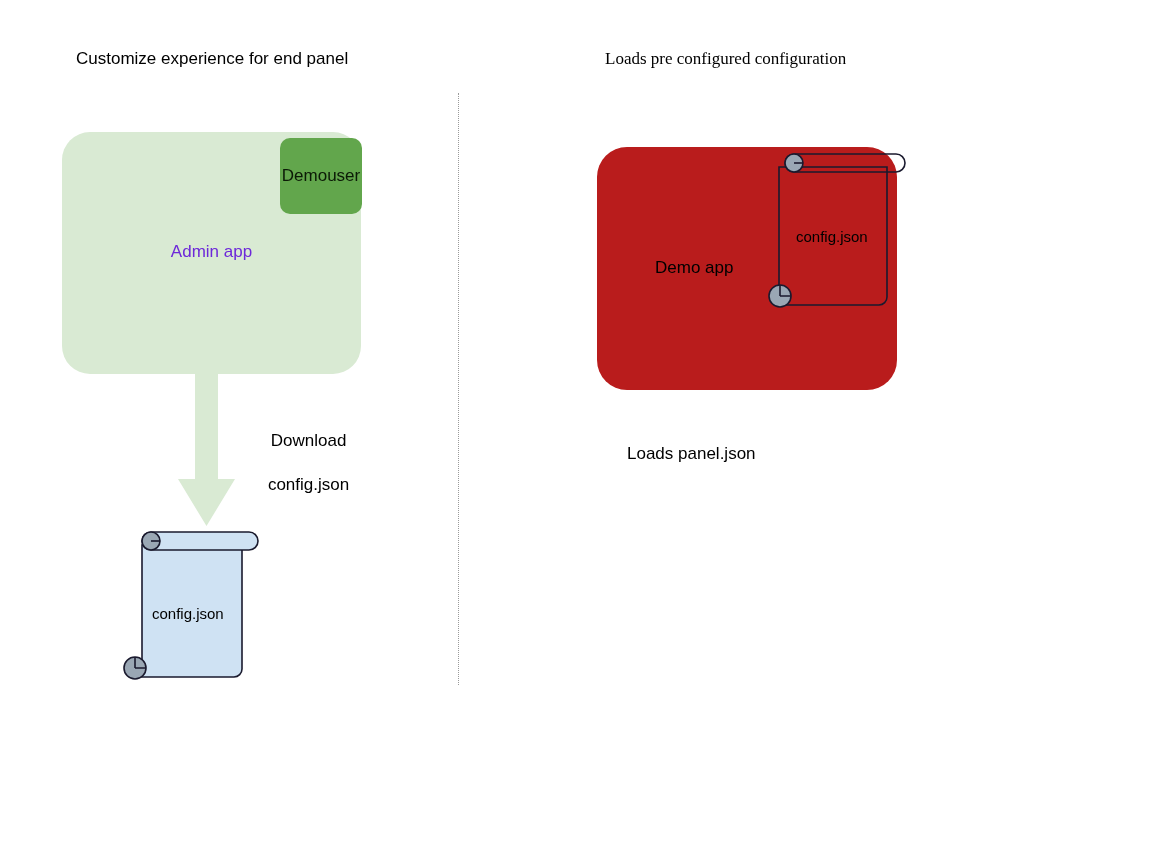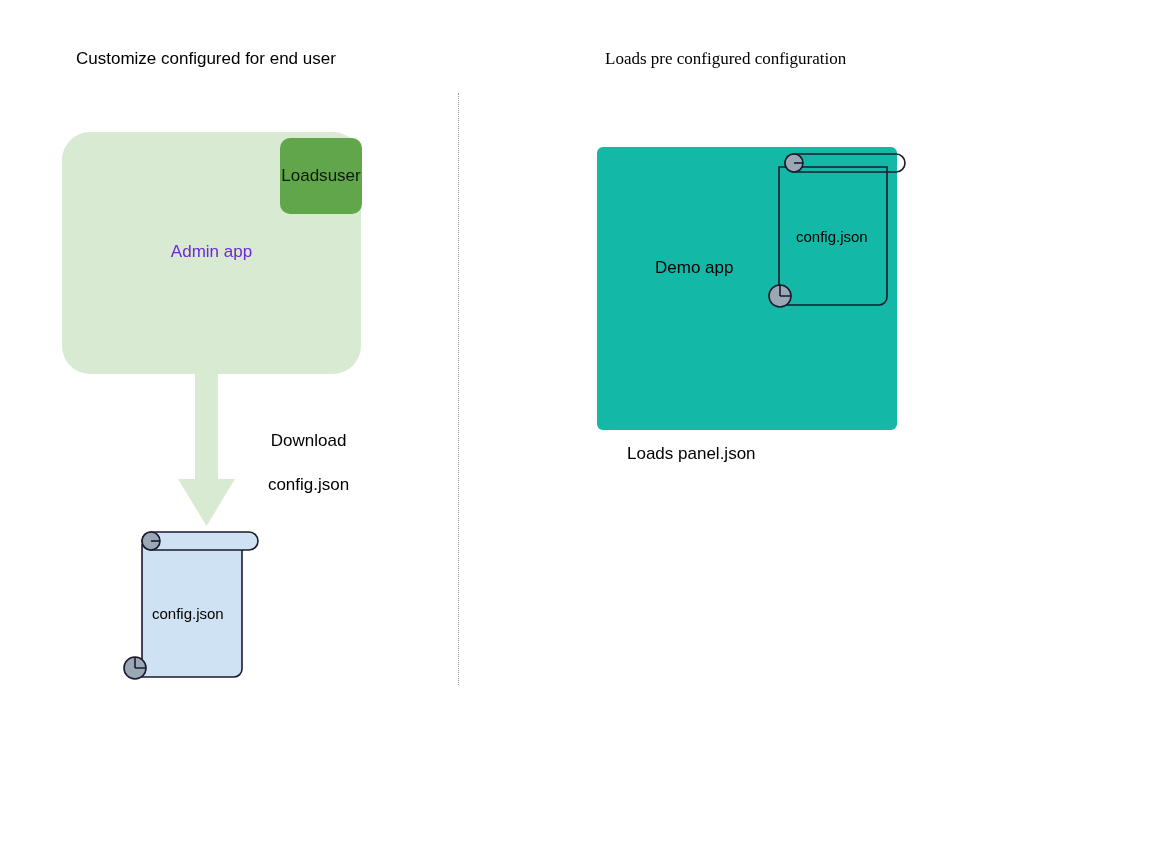--- a/index.html
+++ b/index.html
@@ -112,51 +112,51 @@
 
   #scroll-right { left: 762px; top: 150px; width: 150px; height: 160px; }
   #scroll-right .scroll-text { left: 34px; top: 78px; }
 
   
   #demo-app {
     position: absolute;
     left: 597px;
     top: 147px;
     width: 300px;
-    height: 283px;
-    background: #14b8a6;
-    border-radius: 6px;
+    height: 243px;
+    background: #b91c1c;
+    border-radius: 30px;
   }
   #demo-app-label {
     position: absolute;
     left: 58px;
     top: 111px;
     font-size: 17px;
     color: #000000;
   }
   #loads-caption {
     left: 627px;
     top: 443px;
   }
 </style>
 </head>
 <body>
 
 <div class="canvas">
 
-  <div class="label col-title" id="title-left">Customize configured for end user</div>
+  <div class="label col-title" id="title-left">Customize experience for end panel</div>
 
   <div class="label col-title" id="title-right">Loads pre configured configuration</div>
 
   <div id="divider"></div>
 
   <div id="admin-app">
     <div id="admin-app-label">Admin app</div>
     <div id="admin-panel">
-      <span>Loads</span>
+      <span>Demo</span>
         <br>
       <span>user</span>
     </div>
   </div>
 
   <div id="download-arrow">
     <svg width="59" height="155" viewBox="0 0 59 155" xmlns="http://www.w3.org/2000/svg">
       <polygon points="18,0 41,0 41,107 58,107 29.5,154 1,107 18,107" fill="#d9ead3"></polygon>
     </svg>
   </div>

